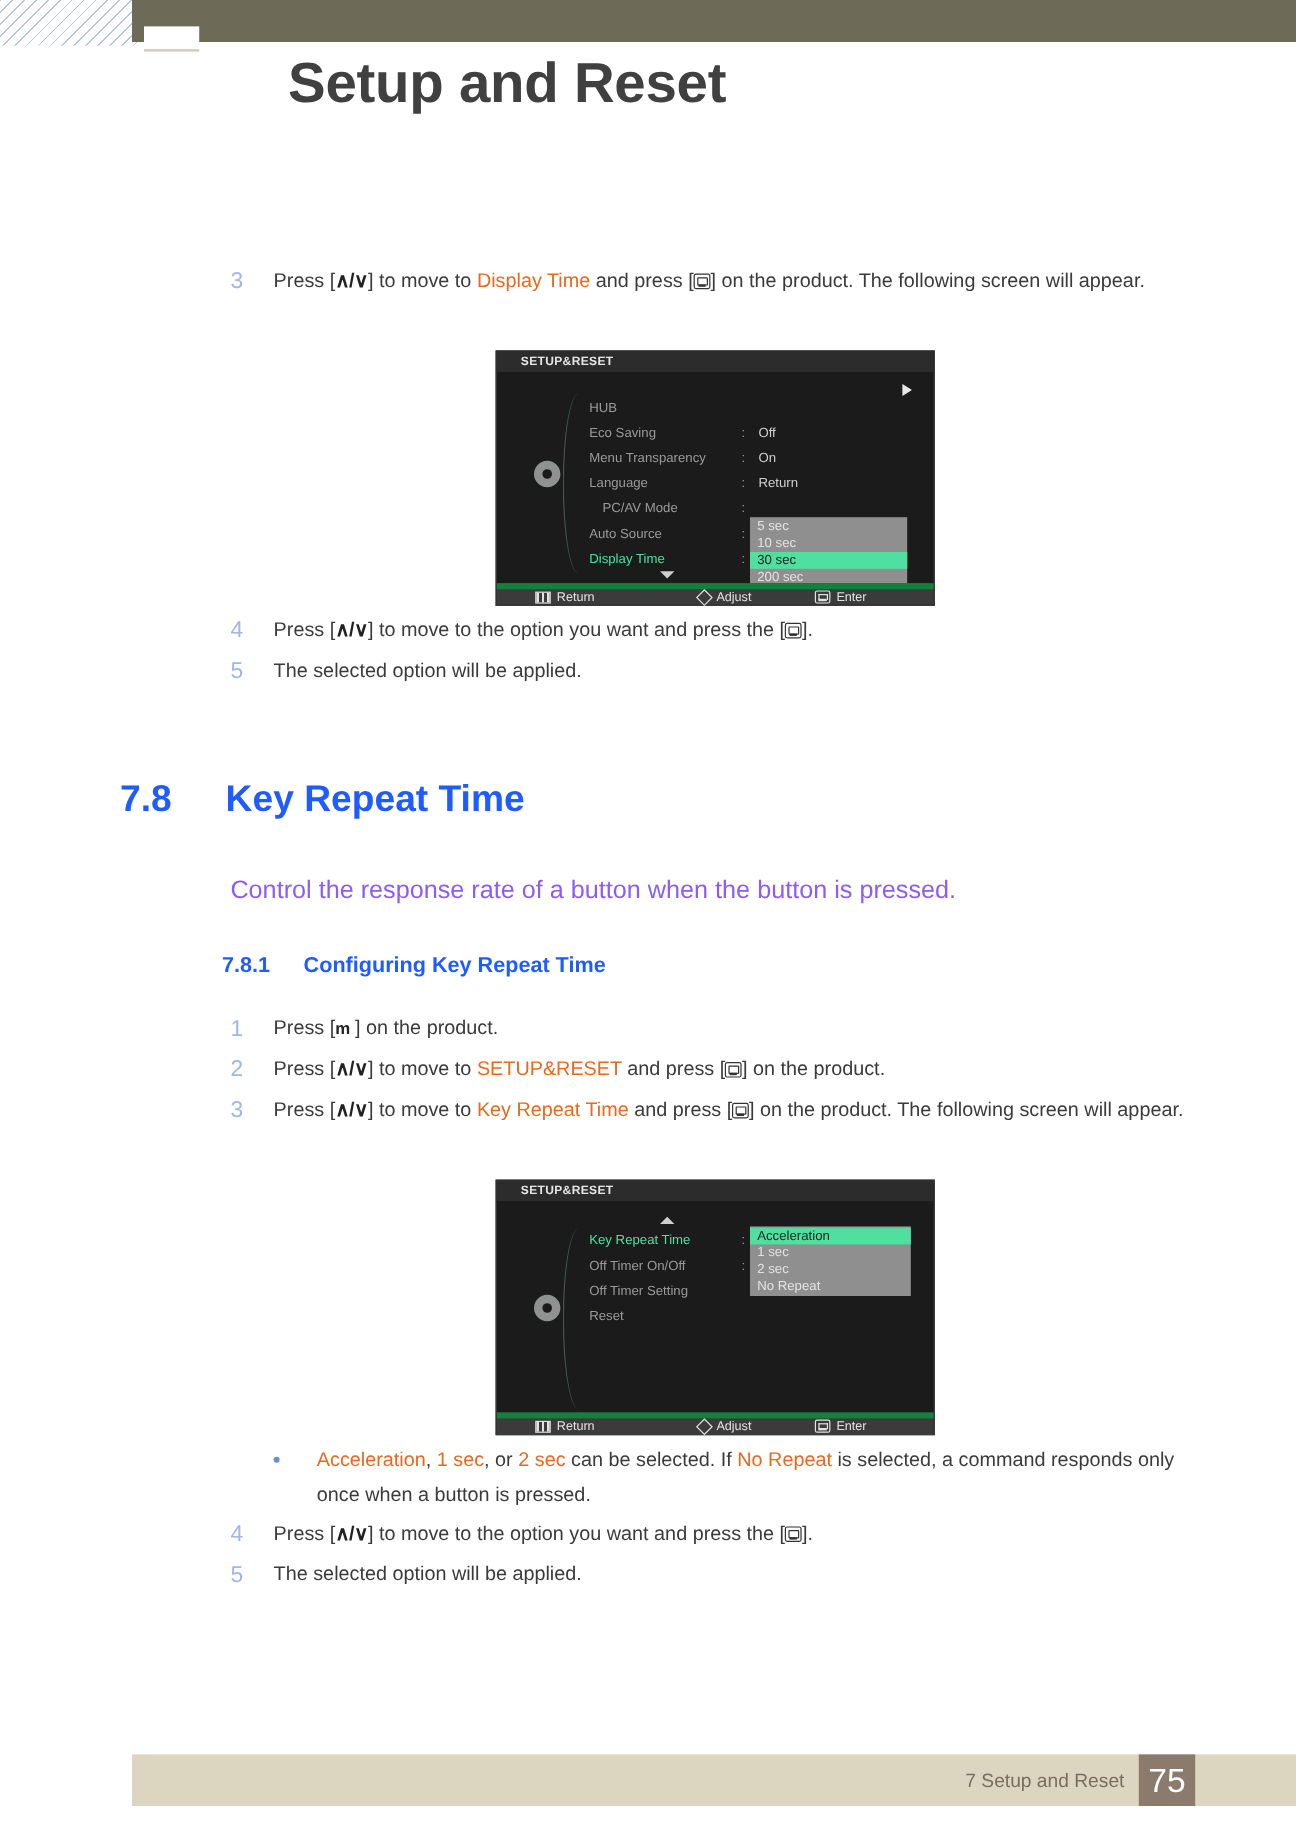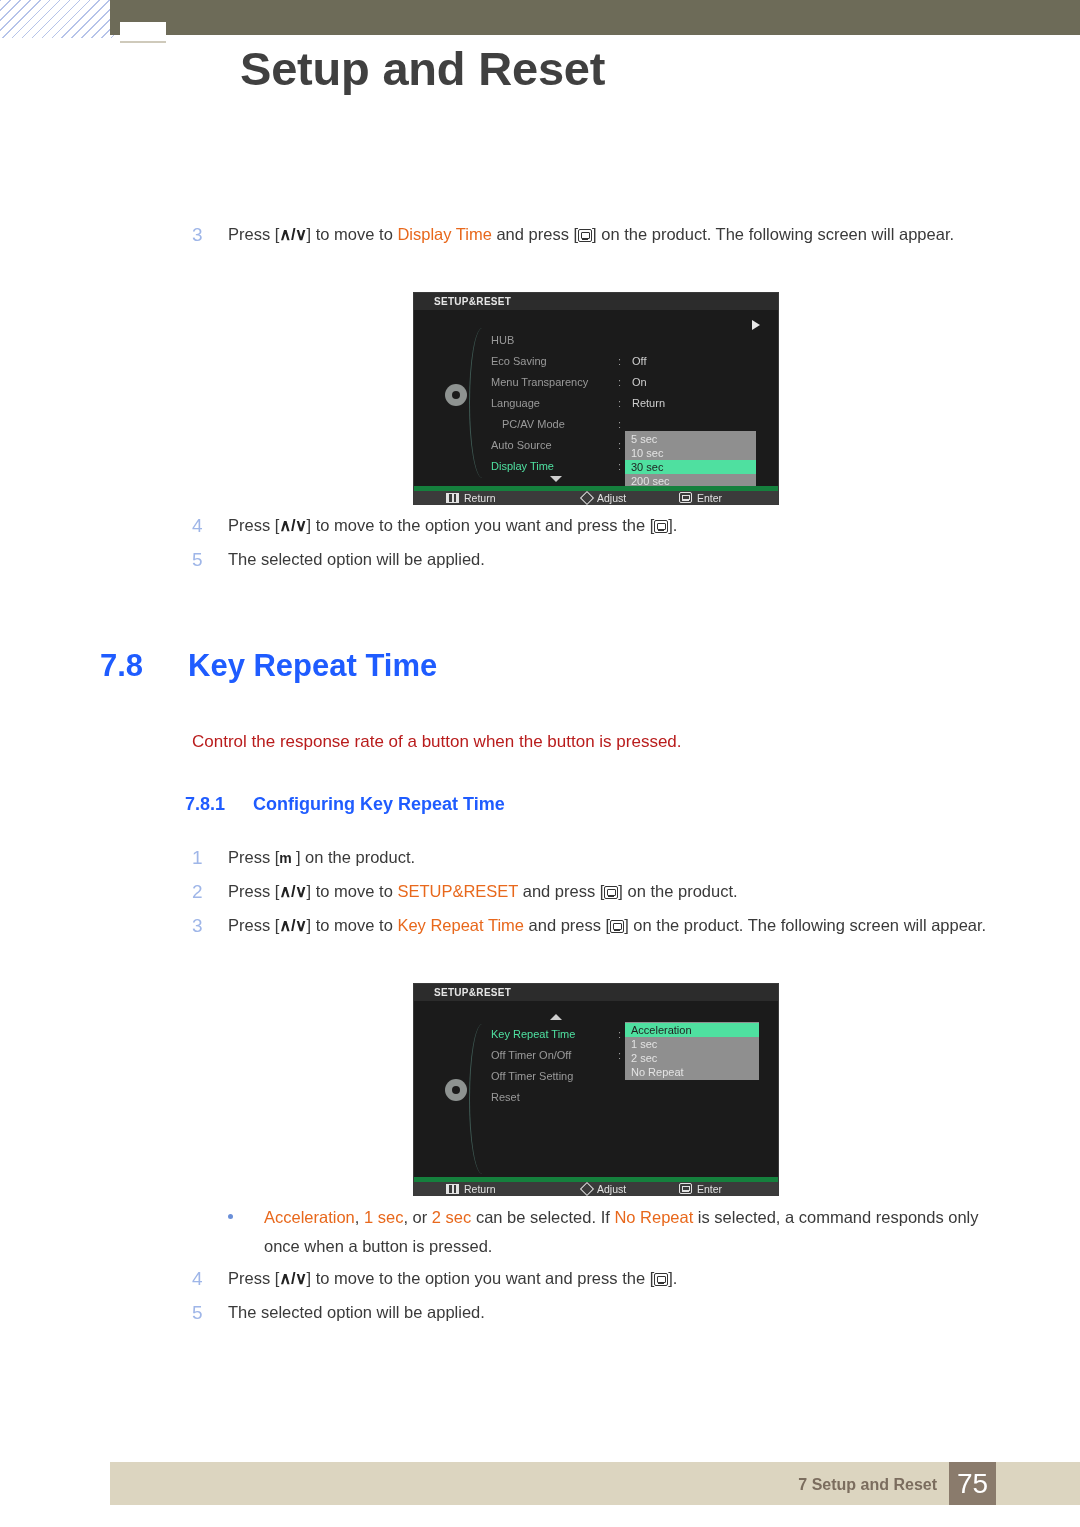--- a/index.html
+++ b/index.html
@@ -132,38 +132,38 @@
 
   
   .h2 {
     position:absolute; color:#1f5cff; font-weight:bold;
   }
   .h2 .n { position:absolute; left:0; top:0; font-size:31px; }
   .h2 .t { position:absolute; left:88px; top:0; font-size:31px; white-space:nowrap; }
   .h3 { position:absolute; color:#1f5cff; font-weight:bold; font-size:18px; }
   .h3 .n { position:absolute; left:0; top:0; }
   .h3 .t { position:absolute; left:68px; top:0; white-space:nowrap; }
-  .para { position:absolute; font-size:17px; color:#b91c1c; line-height:29px; }
+  .para { position:absolute; font-size:21px; color:#8b5cf6; line-height:29px; }
 
   
   .bullet { position:absolute; font-size:16.5px; color:#3a3a3a; line-height:29px; }
   .bullet .dot {
     position:absolute; left:0; top:11px; width:5px; height:5px;
     border-radius:50%; background:#6a8fd8;
   }
   .bullet .body { display:block; margin-left:36px; }
 
   
   .ftr-bar {
     position:absolute; left:110px; bottom:22px; width:970px; height:43px;
     background:#dcd5c0;
   }
   .ftr-label {
     position:absolute; right:143px; bottom:33px;
-    font-size:16px; color:#7b6d5e; font-weight:bold;margin-top:32px;
+    font-size:16px; color:#7b6d5e; font-weight:normal;margin-top:32px;
   }
   .ftr-page {
     position:absolute; right:84px; bottom:22px; width:47px; height:43px;
     background:#8a7b6c; color:#fff; font-size:28px;
     display:flex; align-items:center; justify-content:center; font-weight:400;
   }
 </style>
 </head>
 <body>
 

